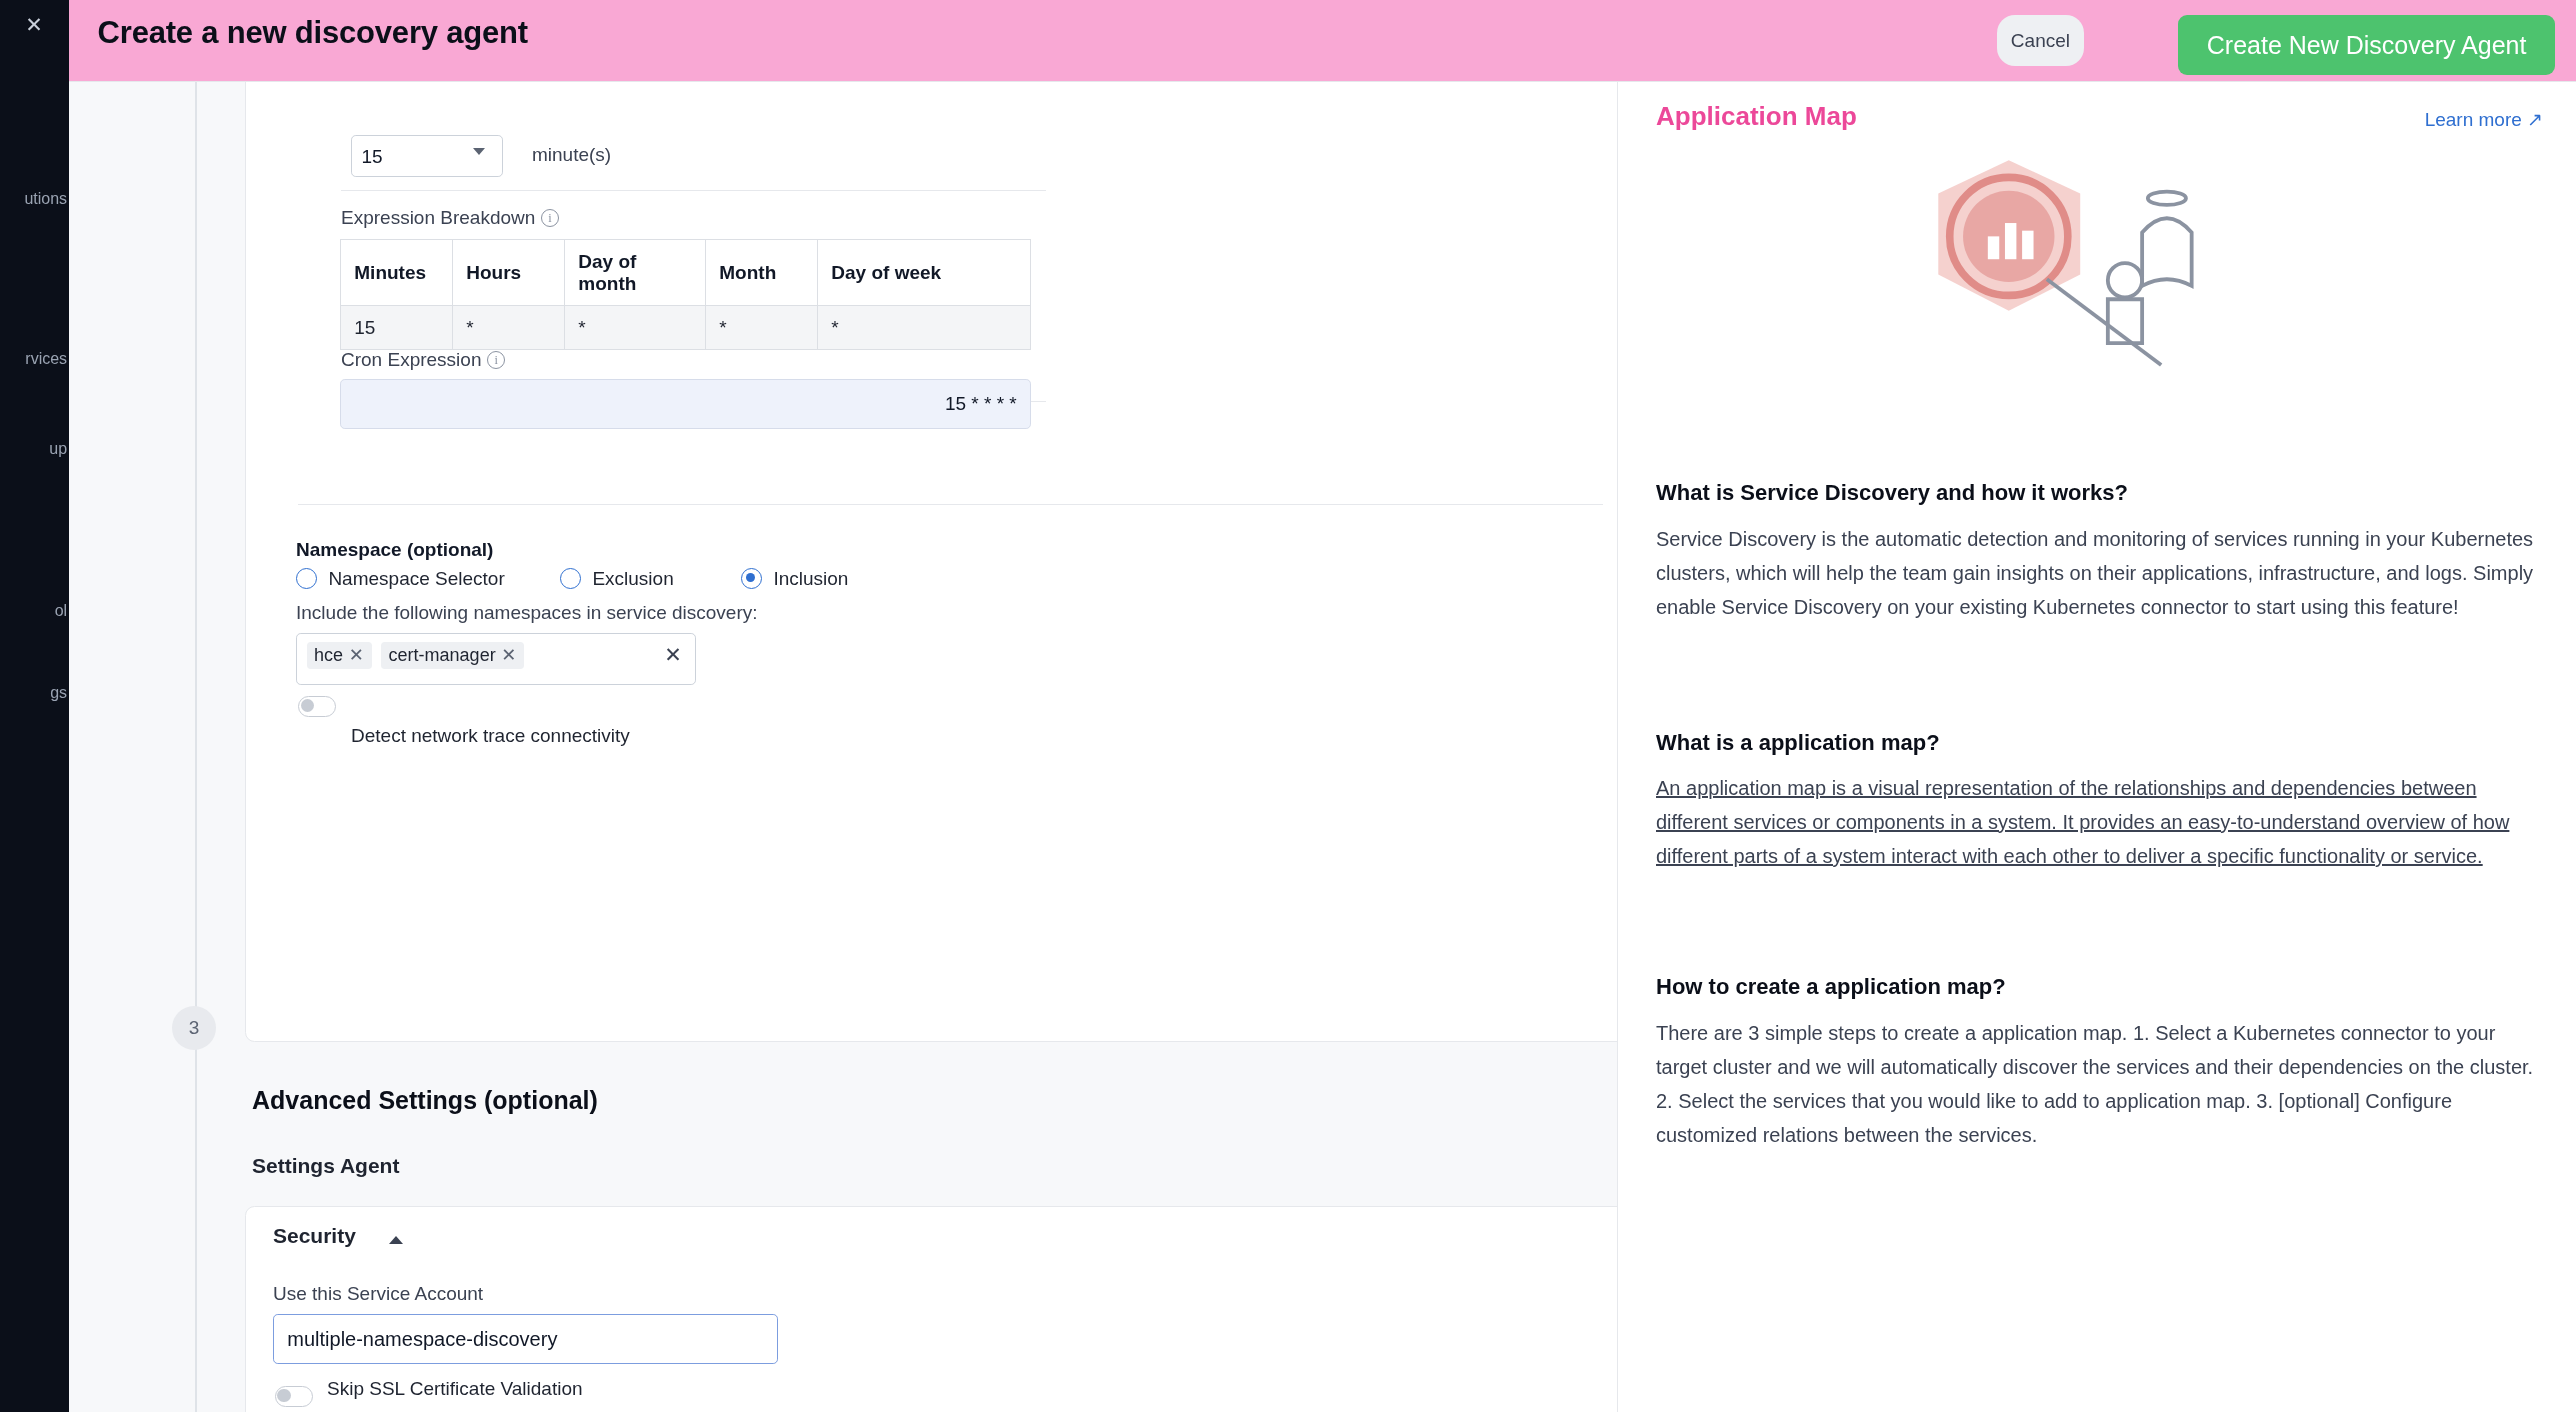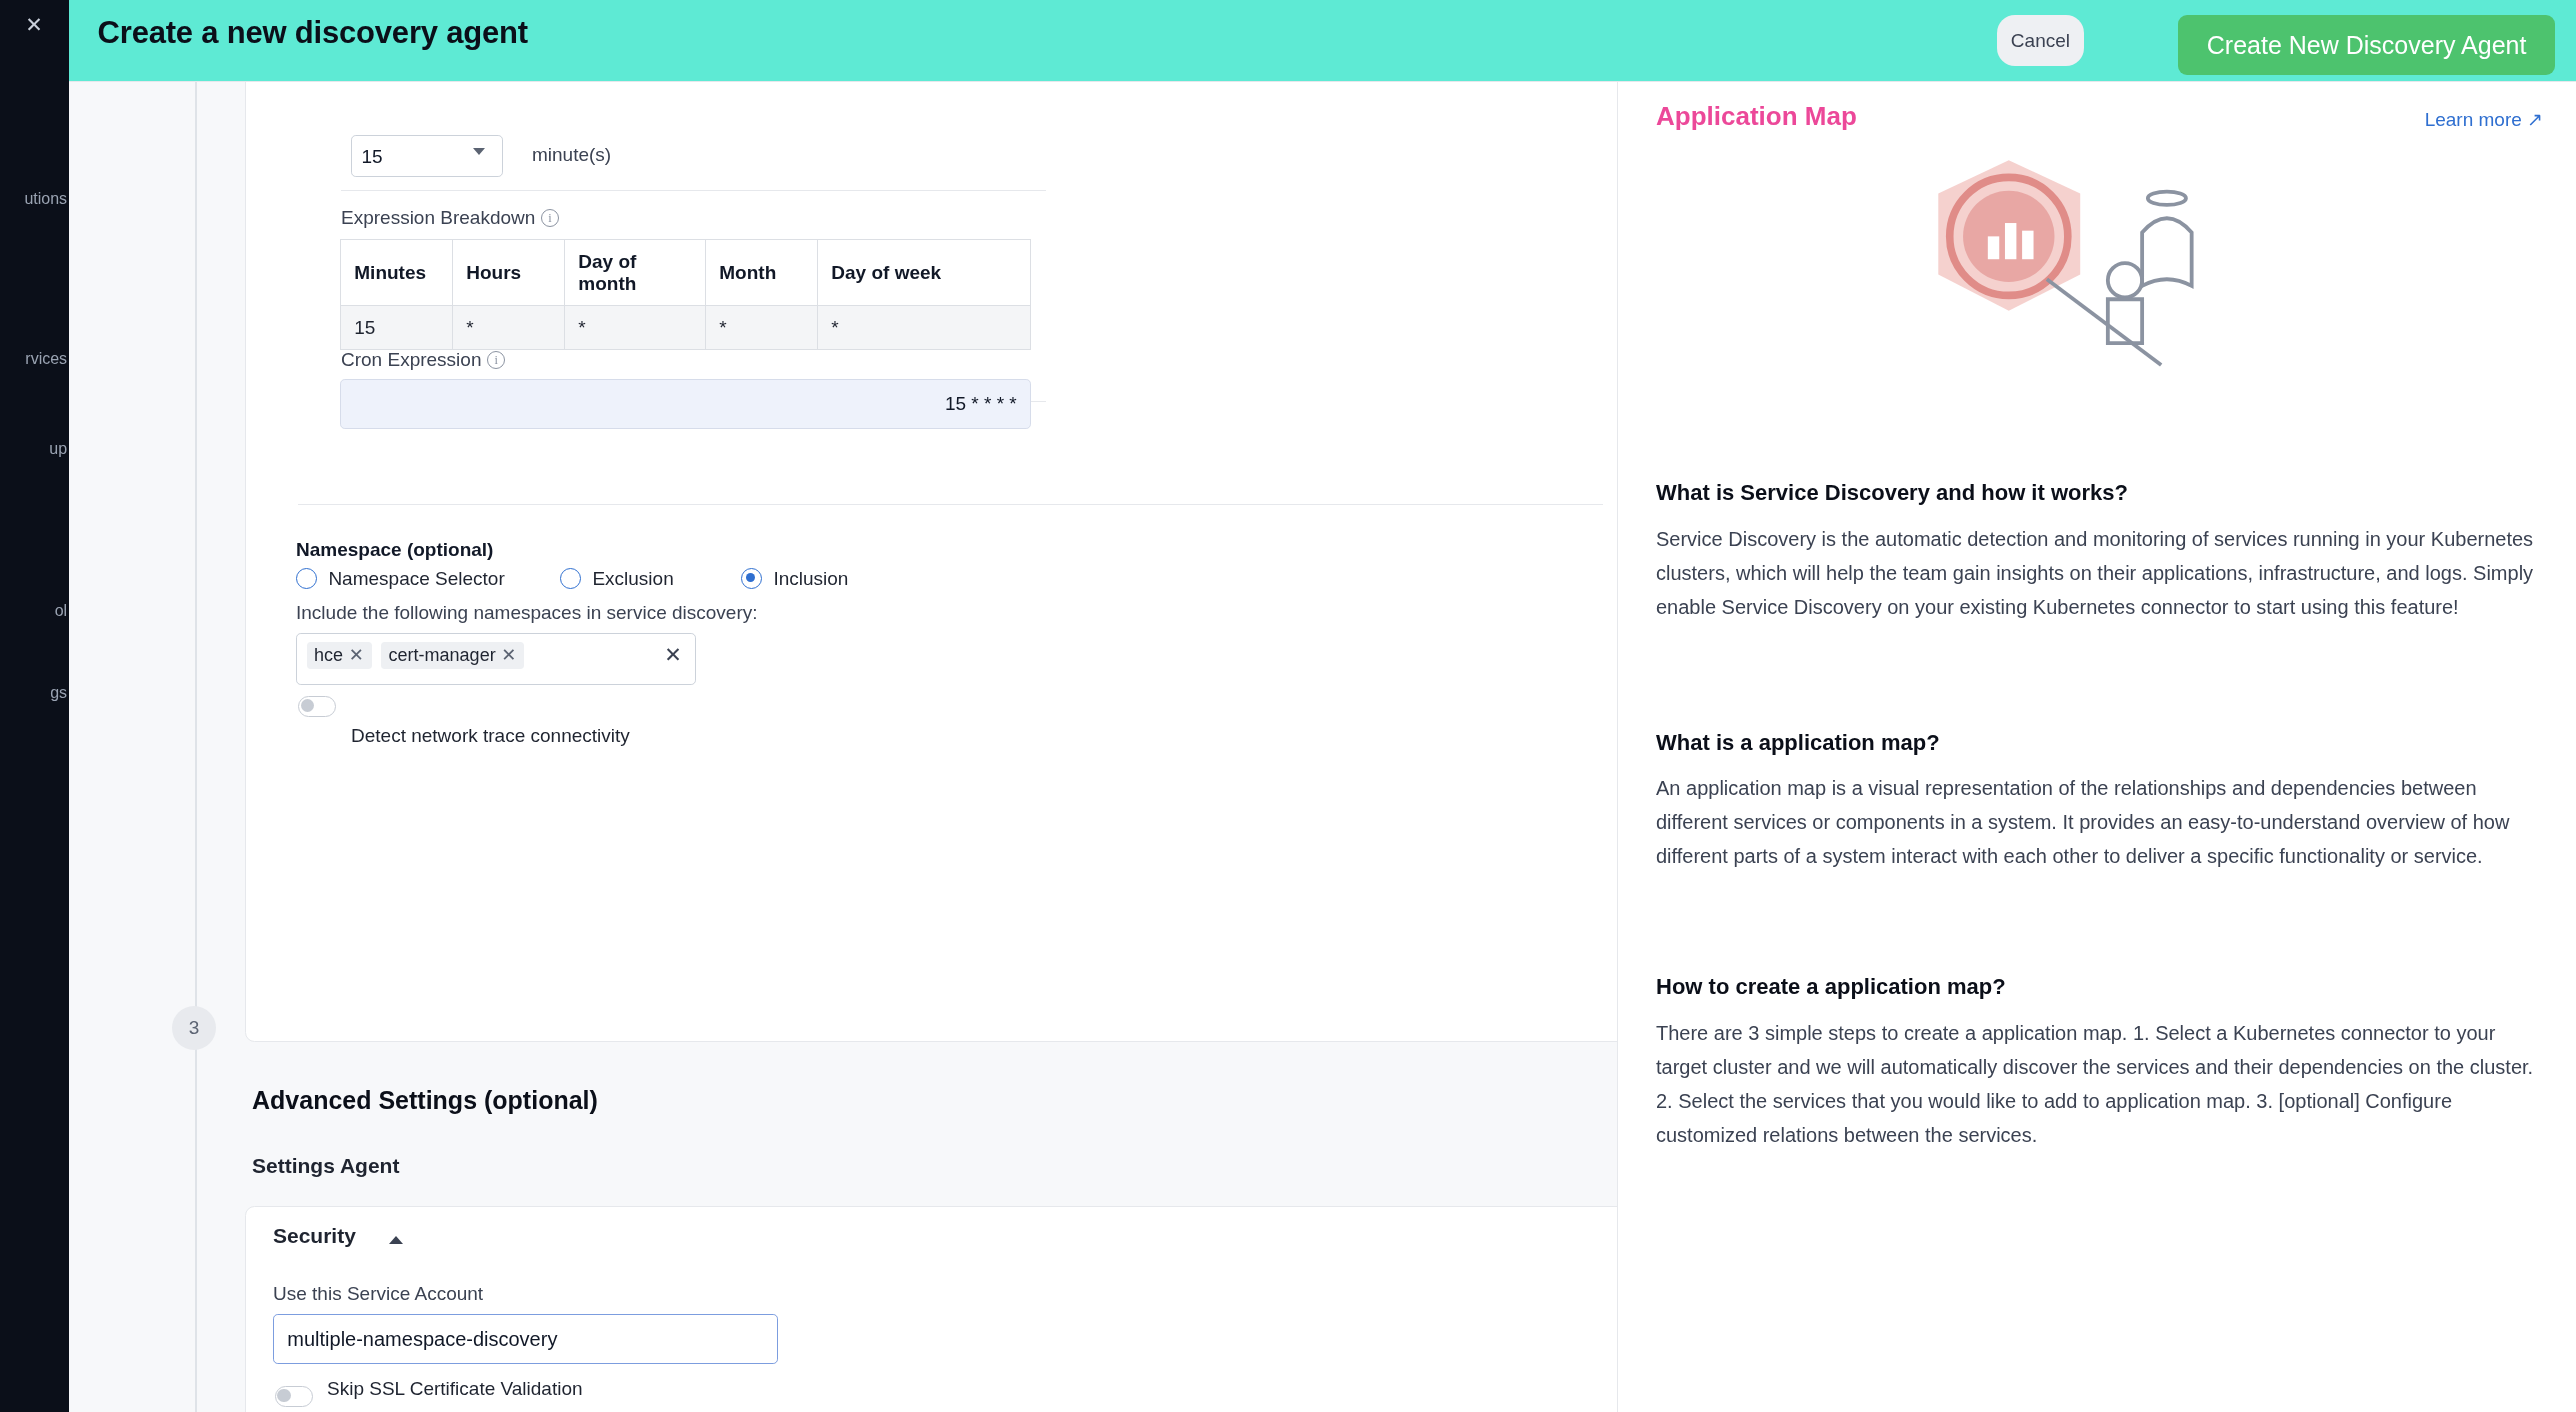--- a/index.html
+++ b/index.html
@@ -30,21 +30,21 @@
 
   
   #modal {
     position: absolute; left: 69px; top: 0; width: 2507px; height: 1412px;
     background: #ffffff;
   }
 
   
   #modal-header {
     position: absolute; left: 0; top: 0; width: 2507px; height: 82px;
-    background: #5eead4; border-bottom: 1px solid #e6e8ec;
+    background: #f9a8d4; border-bottom: 1px solid #e6e8ec;
   }
   #modal-title {
     position: absolute; left: 28.6px; top: 15.2px;
     font-size: 31px; font-weight: bold; color: #0b0f19; letter-spacing: -0.2px;
   }
   #cancel-button {
     position: absolute; right: 492px; top: 15.2px;
     height: 51px; padding: 0 14px; line-height: 51px;
     background: #eef0f3; color: #3b4252; border: none; border-radius: 18px;
     font-size: 19px; font-family: inherit; cursor: pointer;
@@ -224,21 +224,21 @@
   .rp-h {
     position: absolute; left: 38px; font-size: 22px; font-weight: bold; color: #0b0f19;
   }
   .rp-p {
     position: absolute; left: 38px; width: 886px;
     font-size: 20px; line-height: 34px; color: #3b4252;
   }
   #rp-h1 { top: 398px; }
   #rp-p1 { top: 440px; }
   #rp-h2 { top: 648px; }
-  #rp-p2 { top: 689px; }
+  #rp-p2 { top: 689px; text-decoration: underline; }
   #rp-h3 { top: 892px; }
   #rp-p3 { top: 934px; }
 </style>
 </head>
 <body>
 
 <div id="app-backdrop">
   <div id="backdrop-close">✕</div>
   <div class="backdrop-label" style="top:190px">utions</div>
   <div class="backdrop-label" style="top:350px">rvices</div>

